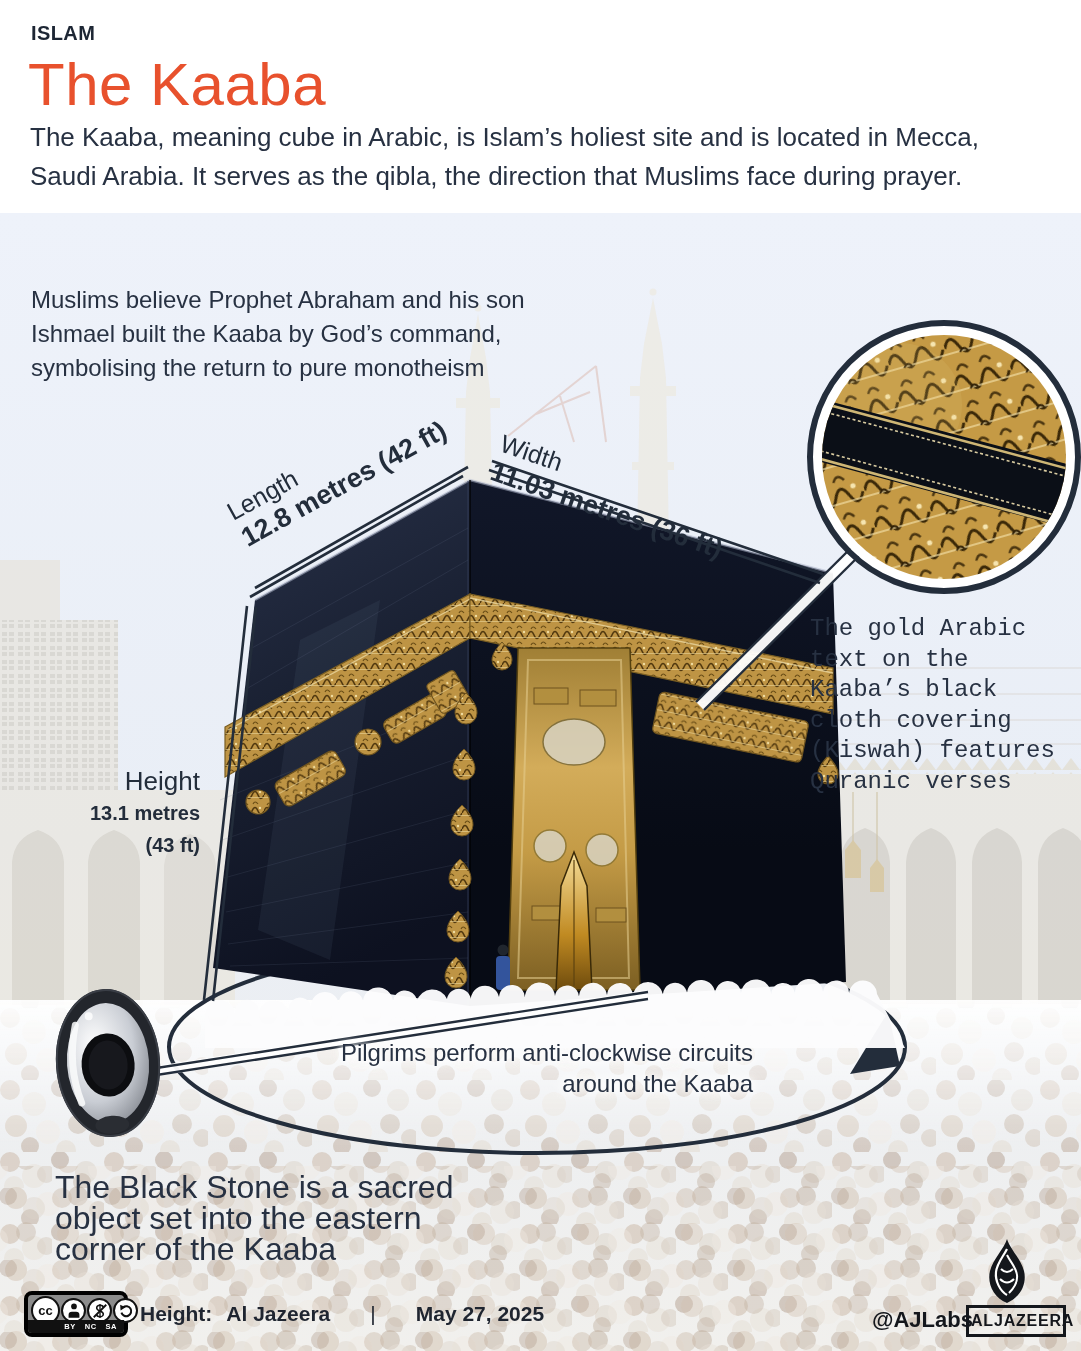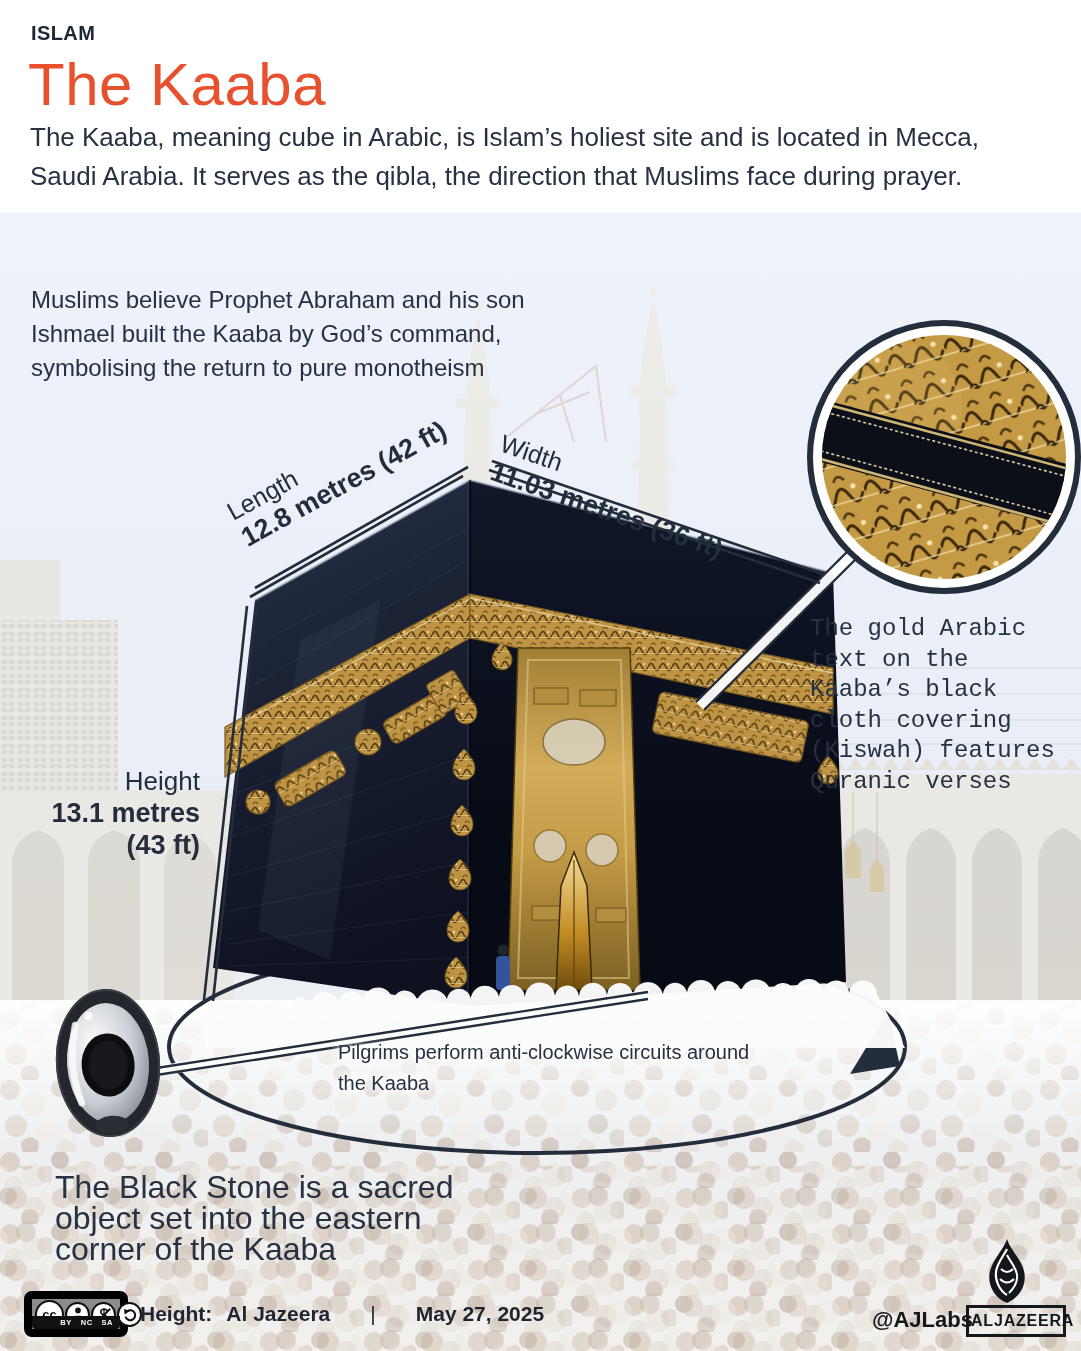--- a/index.html
+++ b/index.html
@@ -9,35 +9,35 @@
   .header{position:absolute;left:0;top:0;width:1081px;height:213px;background:#ffffff;}
   .kicker{position:absolute;left:31px;top:22px;font-size:20px;font-weight:800;letter-spacing:.4px;color:#1d2634;}
   .title{position:absolute;left:28px;top:50px;font-size:60px;font-weight:500;color:#E8512D;letter-spacing:.5px;}
   .intro{position:absolute;left:30px;top:118px;width:1010px;font-size:26px;line-height:39px;font-weight:500;color:#273142;}
   
   .graphic{position:absolute;left:0;top:213px;width:1081px;height:1138px;background:#ec4899;}
   .graphic svg.scene{position:absolute;left:0;top:0;}
   .note{position:absolute;color:#273142;font-weight:500;}
   .note-origin{left:31px;top:70px;width:545px;font-size:24px;line-height:34px;}
   .note-kiswah{left:810px;top:401px;width:270px;font-size:24px;line-height:30.5px;font-family:Liberation Mono, monospace;}
-  .note-pilgrims{left:338px;top:824px;width:415px;font-size:20px;line-height:31px;text-align:left;
+  .note-pilgrims{left:338px;top:824px;width:415px;font-size:24px;line-height:31px;text-align:right;
      text-shadow:0 0 6px #fff,0 0 10px #fff,0 0 14px #fff;}
   .note-blackstone{left:55px;top:959px;width:430px;font-size:32px;line-height:31px;}
   .note-mecca{left:644px;top:959px;width:410px;font-size:23.5px;line-height:31px;}
   .dim{position:absolute;white-space:nowrap;color:#232d3b;}
   .dim .lab{display:block;font-size:25px;font-weight:500;}
   .dim .val{display:block;font-size:27px;font-weight:800;}
   .dim-length{left:222px;top:288px;transform:rotate(-29deg);transform-origin:0 0;}
   .dim-width{left:506px;top:216px;transform:rotate(19deg);transform-origin:0 0;}
   .dim-height{left:20px;top:553px;width:180px;text-align:right;}
   .dim-height .lab{font-size:26px;}
-  .dim-height .val{font-size:27px;line-height:32px;}
+  .dim-height .val{font-size:20px;line-height:32px;}
   
   .cc-badge{position:absolute;left:24px;top:1078px;width:104px;height:46px;background:#8C8C8C;
-     border:8px solid #000000;border-radius:8px;box-sizing:border-box;}
+     border:4px solid #000000;border-radius:8px;box-sizing:border-box;}
   .cc-row{position:absolute;left:0;top:0;height:31px;display:flex;align-items:center;padding-left:3px;}
   .cc-circle{background:#fff;border:2.5px solid #111;border-radius:50%;display:flex;align-items:center;
      justify-content:center;box-sizing:border-box;margin-right:1px;}
   .cc-big{width:29px;height:29px;font-size:13px;font-weight:800;color:#111;}
   .cc-sm{width:25px;height:25px;}
   .cc-strip{position:absolute;left:0;bottom:0;width:100%;height:13px;background:#111;border-radius:0 0 4px 4px;
      display:flex;align-items:center;justify-content:flex-end;gap:9px;padding-right:7px;box-sizing:border-box;}
   .cc-strip span{color:#fff;font-size:7.5px;font-weight:700;letter-spacing:.5px;}
   .source-line{position:absolute;left:140px;top:1089px;font-size:21px;font-weight:700;color:#1f2530;
      display:flex;gap:14px;align-items:baseline;}

